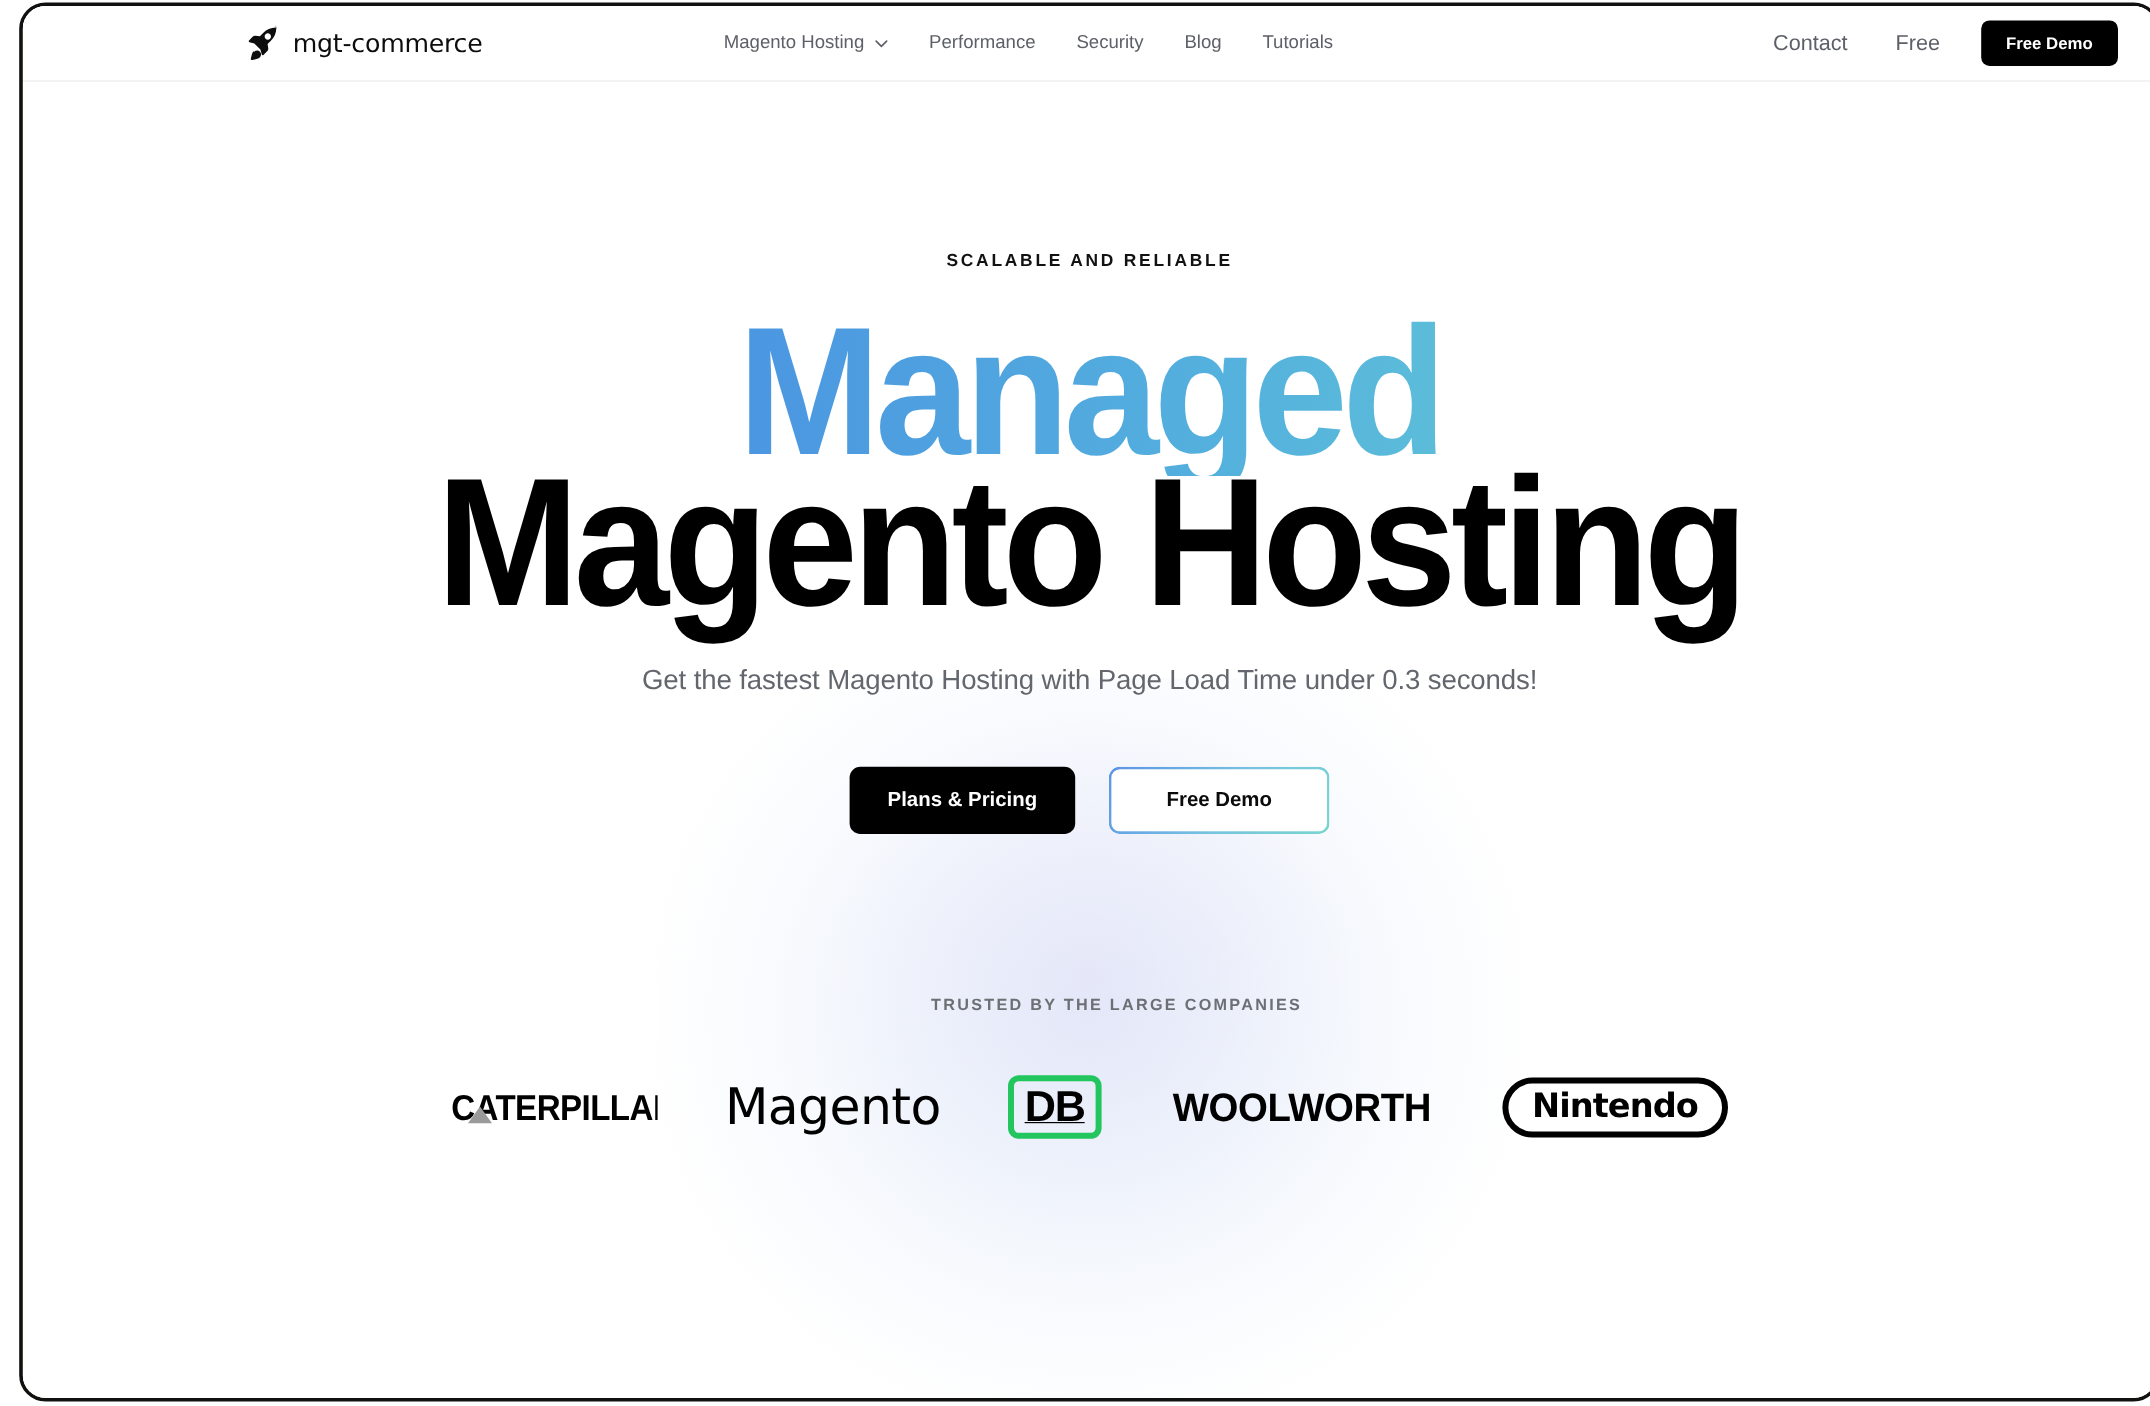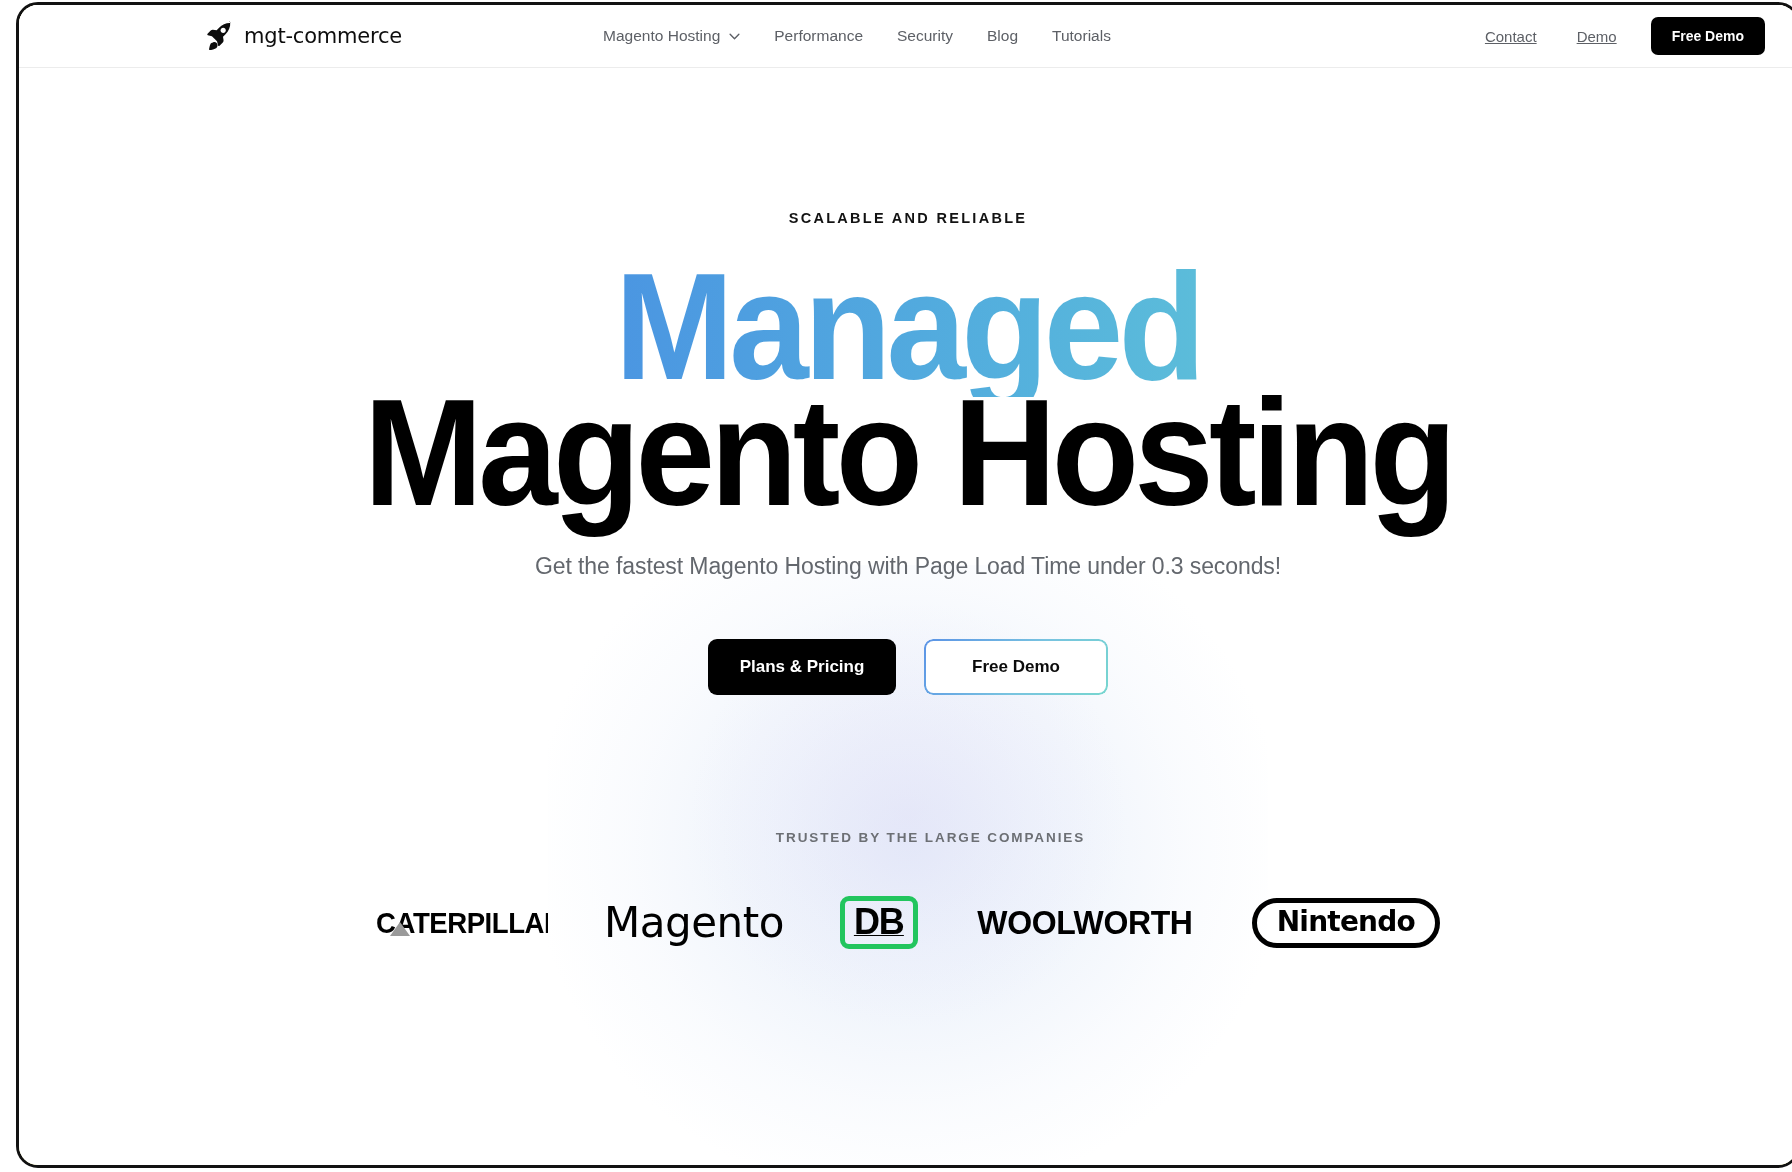--- a/index.html
+++ b/index.html
@@ -112,26 +112,25 @@
   .nav-item:first-child { padding-left: 0; }
   .chevron-down { width: 11px; height: 7px; display: block; flex: 0 0 auto; }
 
   .header-right {
     margin-left: auto;
     display: flex;
     align-items: center;
     gap: 0;
   }
   .header-link {
-    font-size: 15px;
+    font-size: 18px;
     color: #5d6066;
     padding: 0 20px;
     cursor: pointer;
     white-space: nowrap;
-    text-decoration: underline;
   }
   .btn-demo-header {
     background: #000000;
     color: #ffffff;
     font-size: 14px;
     font-weight: 700;
     border: none;
     border-radius: 7px;
     padding: 11px 21px;
     margin-left: 14px;
@@ -358,21 +357,21 @@
       <div class="nav-item">
         <span>Blog</span>
       </div>
       <div class="nav-item">
         <span>Tutorials</span>
       </div>
     </nav>
 
     <div class="header-right">
       <span class="header-link">Contact</span>
-      <span class="header-link">Demo</span>
+      <span class="header-link">Free</span>
       <button class="btn-demo-header">Free Demo</button>
     </div>
   </header>
 
   <section class="hero">
     <div class="eyebrow">SCALABLE AND RELIABLE</div>
     <h1 class="headline-top">Managed</h1>
     <h1 class="headline-bottom">Magento Hosting</h1>
     <p class="subtitle">Get the fastest Magento Hosting with Page Load Time under 0.3 seconds!</p>
 

